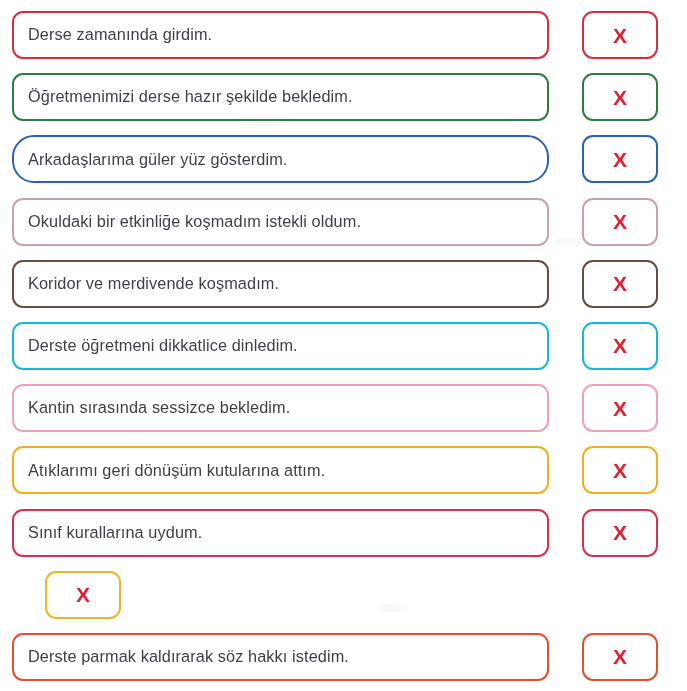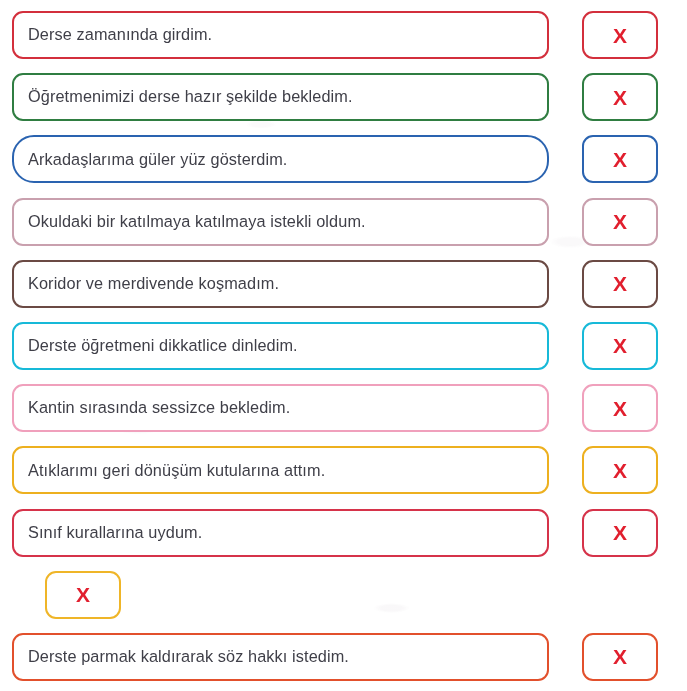--- a/index.html
+++ b/index.html
@@ -126,21 +126,21 @@
       <div class="statement-box" style="border-color: rgb(42, 99, 176); border-radius: 22px;">
         <span class="statement-text">Arkadaşlarıma güler yüz gösterdim.</span>
       </div>
       <div class="answer-gap"></div>
       <div class="answer-box" style="border-color: rgb(42, 99, 176);">
         <span class="answer-mark">X</span>
       </div>
     </div>
     <div class="row">
       <div class="statement-box" style="border-color: rgb(201, 160, 174);">
-        <span class="statement-text">Okuldaki bir katılmaya katılmaya istekli oldum.</span>
+        <span class="statement-text">Okuldaki bir etkinliğe koşmadım istekli oldum.</span>
       </div>
       <div class="answer-gap"></div>
       <div class="answer-box" style="border-color: rgb(201, 160, 174);">
         <span class="answer-mark">X</span>
       </div>
     </div>
     <div class="row">
       <div class="statement-box" style="border-color: rgb(107, 74, 68);">
         <span class="statement-text">Koridor ve merdivende koşmadım.</span>
       </div>

